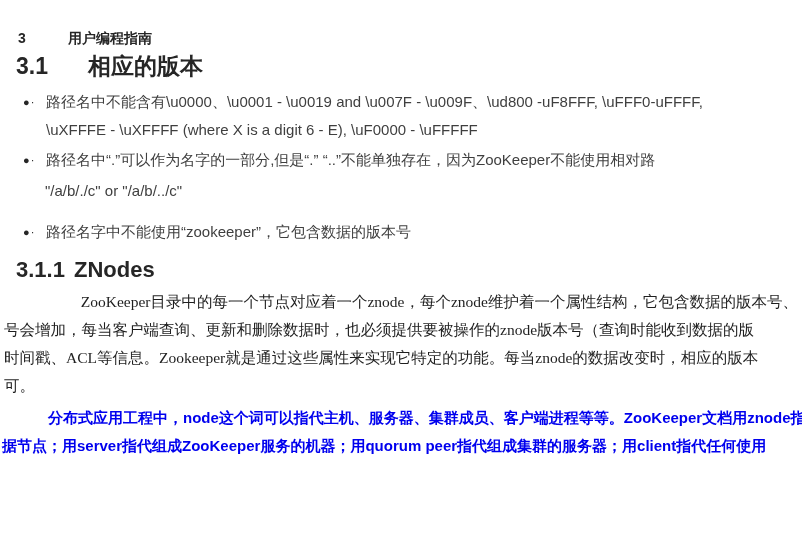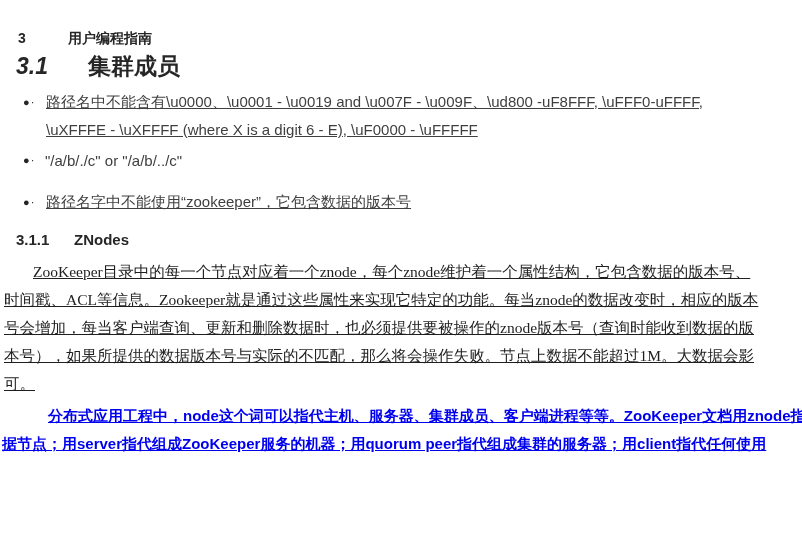--- a/index.html
+++ b/index.html
@@ -33,21 +33,20 @@
   .h-section {
     margin: 5px 0 0 16px;
     font-size: 23px;
     font-weight: bold;
     color: var(--heading, #262626);
     line-height: 28px;
   }
   .h-section .h-num {
     display: inline-block;
     width: 72px;
-    font-style: italic;
   }
   .intro {
     margin: 6px 0 0 45px;
     font-size: 15px;
     line-height: 22px;
   }
   .bullet {
     position: relative;
     padding-left: 46px;
     font-size: 15px;
@@ -67,87 +66,87 @@
   .b3 { margin-top: 16px; }
   .path-line {
     margin: 6px 0 0 45px;
     font-size: 15px;
     line-height: 22px;
     color: var(--body, #3f3f3f);
   }
   
   .h-sub {
     margin: 12px 0 0 16px;
-    font-size: 15px;
+    font-size: 22px;
     font-weight: bold;
     color: var(--heading, #262626);
     line-height: 24px;
   }
   .h-sub .h-num {
     display: inline-block;
     width: 58px;
   }
   .para {
     margin: 6px 4px 0 4px;
     font-family: "Liberation Serif", "DejaVu Serif", serif;
     font-size: 15.5px;
     line-height: 28px;
     color: var(--paragraph, #1f1f1f);
   }
-  .para .line:first-child { text-indent: 29px; }
+  .para .line:first-child { text-indent: 29px; text-align: right; }
   .note {
     margin: 4px 2px 0 2px;
     font-size: 15px;
     font-weight: bold;
     line-height: 28px;
     color: var(--note, #0000ee);
   }
   .note .line:first-child { text-indent: 46px; }
-  .line { white-space: nowrap; text-decoration: underline; }
+  .line { white-space: nowrap; }
 </style>
 </head>
 <body>
 
 <div class="page">
 
   <div class="h-chapter">
     <span class="h-num">3</span><span>用户编程指南</span>
   </div>
 
   <div class="h-section">
-    <span class="h-num">3.1</span><span>集群成员</span>
+    <span class="h-num">3.1</span><span>相应的版本</span>
   </div>
 
 
   <div class="bullet b1">
     <span class="marker">●·</span>
     <div class="line">路径名中不能含有\u0000、\u0001 - \u0019 and \u007F - \u009F、\ud800 -uF8FFF, \uFFF0-uFFFF,</div>
     <div class="line">\uXFFFE - \uXFFFF (where X is a digit 6 - E), \uF0000 - \uFFFFF</div>
   </div>
 
   <div class="bullet b2">
     <span class="marker">●·</span>
+    <div class="line">路径名中“.”可以作为名字的一部分,但是“.” “..”不能单独存在，因为ZooKeeper不能使用相对路</div>
   </div>
 
   <div class="path-line">"/a/b/./c" or "/a/b/../c"</div>
 
   <div class="bullet b3">
     <span class="marker">●·</span>
     <div class="line">路径名字中不能使用“zookeeper”，它包含数据的版本号</div>
   </div>
 
   <div class="h-sub">
     <span class="h-num">3.1.1</span><span>ZNodes</span>
   </div>
 
   <div class="para">
     <div class="line">ZooKeeper目录中的每一个节点对应着一个znode，每个znode维护着一个属性结构，它包含数据的版本号、</div>
+    <div class="line">号会增加，每当客户端查询、更新和删除数据时，也必须提供要被操作的znode版本号（查询时能收到数据的版</div>
     <div class="line">时间戳、ACL等信息。Zookeeper就是通过这些属性来实现它特定的功能。每当znode的数据改变时，相应的版本</div>
-    <div class="line">号会增加，每当客户端查询、更新和删除数据时，也必须提供要被操作的znode版本号（查询时能收到数据的版</div>
-    <div class="line">本号），如果所提供的数据版本号与实际的不匹配，那么将会操作失败。节点上数据不能超过1M。大数据会影</div>
     <div class="line">可。</div>
   </div>
 
   <div class="note">
     <div class="line">分布式应用工程中，node这个词可以指代主机、服务器、集群成员、客户端进程等等。ZooKeeper文档用znode指代数</div>
     <div class="line">据节点；用server指代组成ZooKeeper服务的机器；用quorum peer指代组成集群的服务器；用client指代任何使用</div>
 
   </div>
 
 </div>

